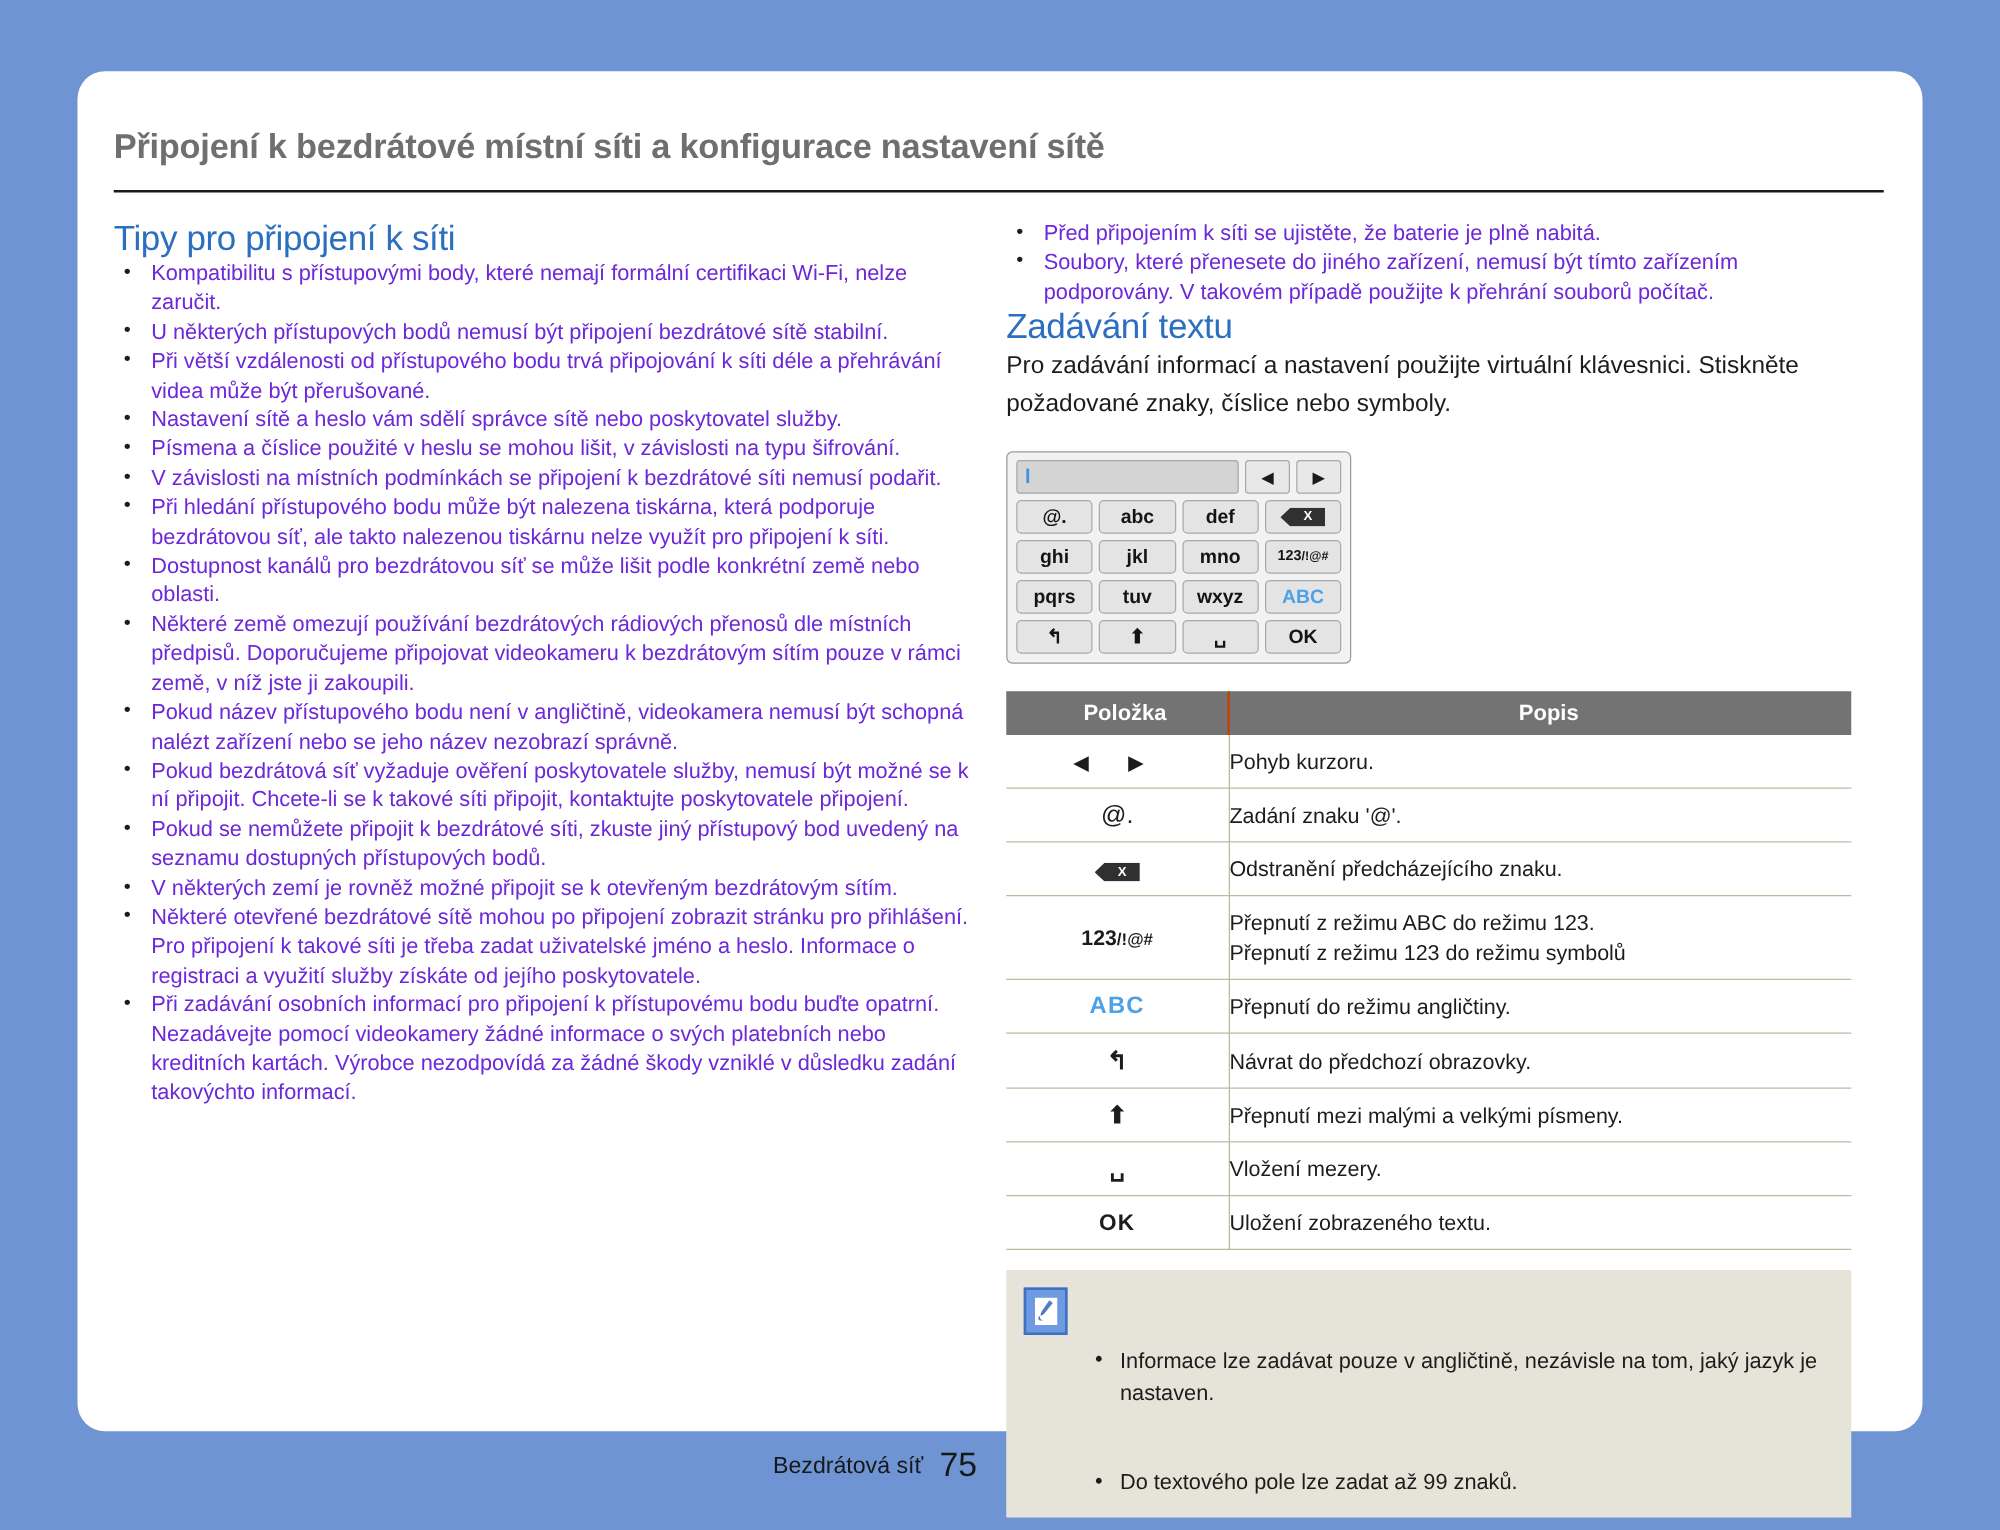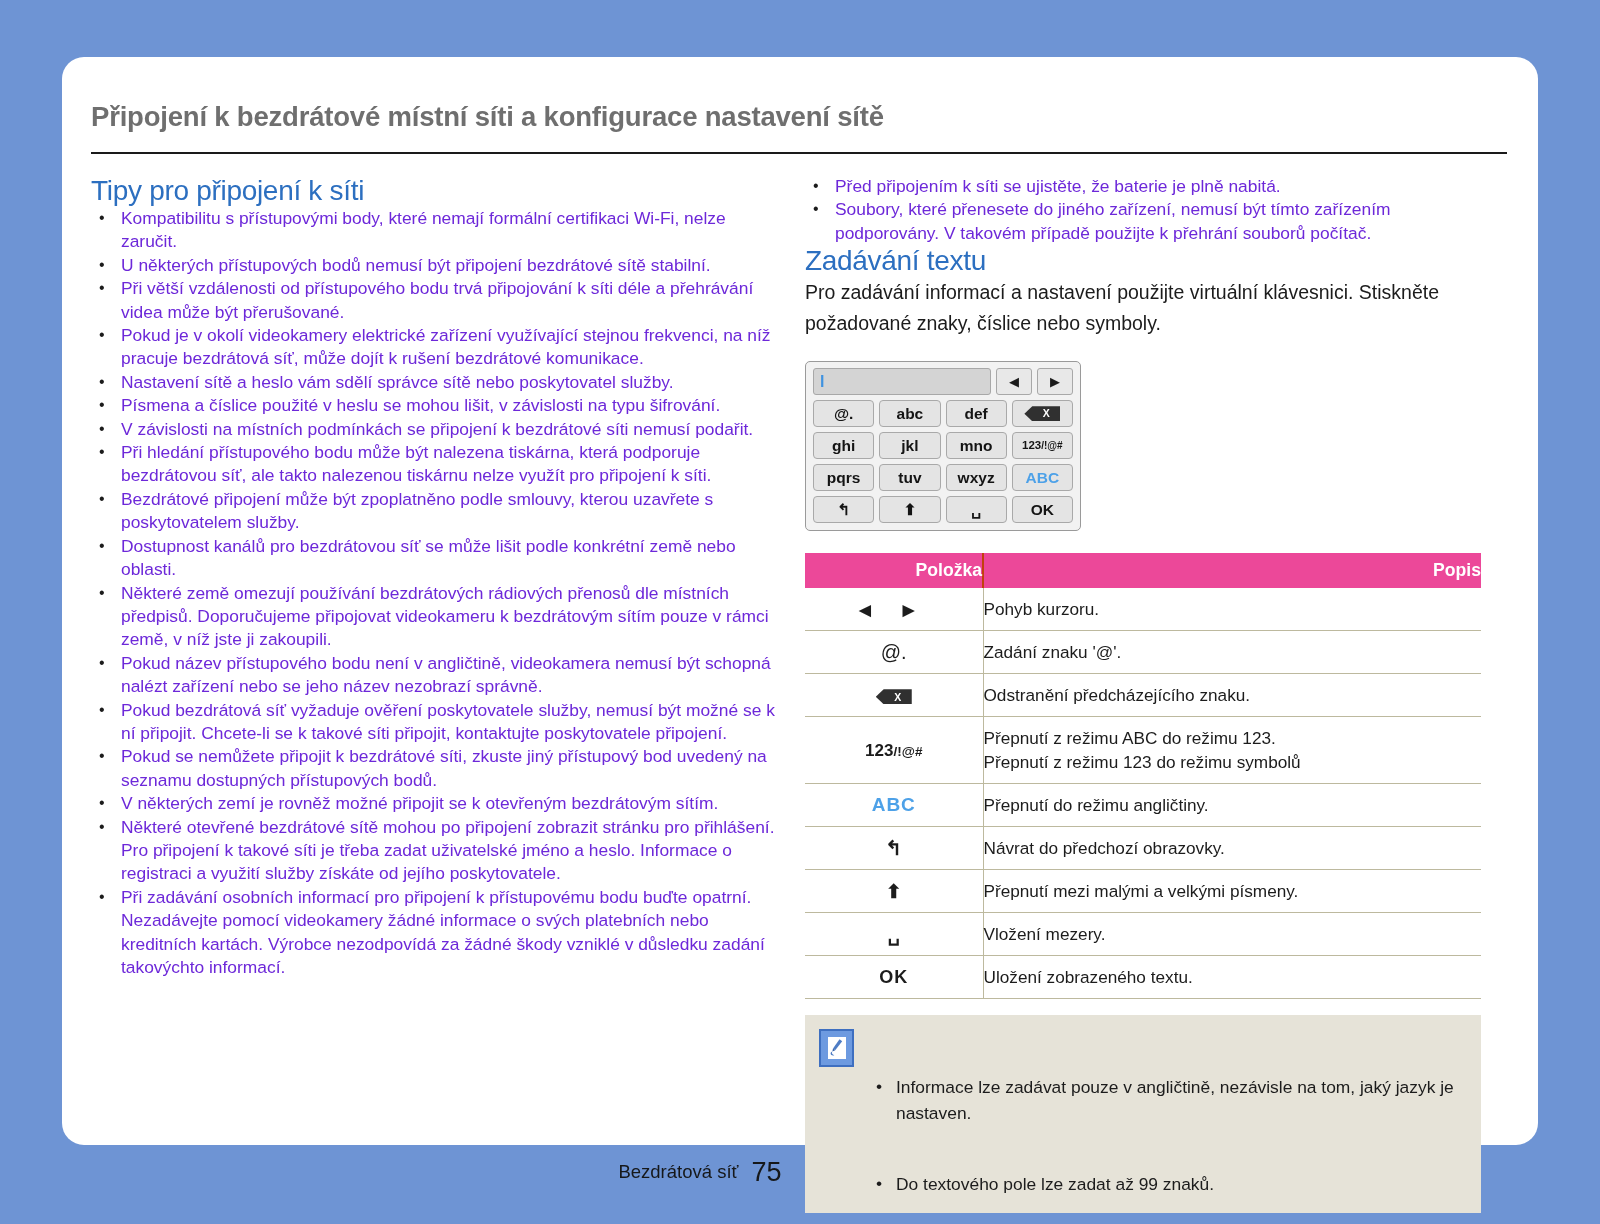--- a/index.html
+++ b/index.html
@@ -196,25 +196,25 @@
     box-sizing: border-box;
   }
 
   
   table.legend {
     border-collapse: collapse;
     width: 676px;
     table-layout: fixed;
   }
   table.legend th {
-    background: #ec4899;
+    background: #737373;
     color: #ffffff;
     font-size: 17.6px;
     font-weight: bold;
-    text-align: right;
+    text-align: center;
     padding: 7px 0 7px 13px;
     border: none;
   }
   table.legend th.th-sep { border-left: 2px solid #c2410c; }
   table.legend td {
     font-size: 17.2px;
     color: #1c1c1c;
     border-bottom: 1px solid #bdb99e;
     padding: 9px 0;
     vertical-align: middle;
@@ -311,26 +311,24 @@
   <div class="title-rule"></div>
 
   <div class="columns">
 
     <div class="col-left">
       <h2 class="section-heading left-heading">Tipy pro připojení k síti</h2>
       <ul class="bullets" id="left-bullets">
           <li>Kompatibilitu s přístupovými body, které nemají formální certifikaci Wi-Fi, nelze zaručit.</li>
           <li>U některých přístupových bodů nemusí být připojení bezdrátové sítě stabilní.</li>
           <li>Při větší vzdálenosti od přístupového bodu trvá připojování k síti déle a přehrávání videa může být přerušované.</li>
-          <li>Pokud je v okolí videokamery elektrické zařízení využívající stejnou frekvenci, na níž pracuje bezdrátová síť, může dojít k rušení bezdrátové komunikace.</li>
           <li>Nastavení sítě a heslo vám sdělí správce sítě nebo poskytovatel služby.</li>
           <li>Písmena a číslice použité v heslu se mohou lišit, v závislosti na typu šifrování.</li>
           <li>V závislosti na místních podmínkách se připojení k bezdrátové síti nemusí podařit.</li>
           <li>Při hledání přístupového bodu může být nalezena tiskárna, která podporuje bezdrátovou síť, ale takto nalezenou tiskárnu nelze využít pro připojení k síti.</li>
-          <li>Bezdrátové připojení může být zpoplatněno podle smlouvy, kterou uzavřete s poskytovatelem služby.</li>
           <li>Dostupnost kanálů pro bezdrátovou síť se může lišit podle konkrétní země nebo oblasti.</li>
           <li>Některé země omezují používání bezdrátových rádiových přenosů dle místních předpisů. Doporučujeme připojovat videokameru k bezdrátovým sítím pouze v rámci země, v níž jste ji zakoupili.</li>
           <li>Pokud název přístupového bodu není v angličtině, videokamera nemusí být schopná nalézt zařízení nebo se jeho název nezobrazí správně.</li>
           <li>Pokud bezdrátová síť vyžaduje ověření poskytovatele služby, nemusí být možné se k ní připojit. Chcete-li se k takové síti připojit, kontaktujte poskytovatele připojení.</li>
           <li>Pokud se nemůžete připojit k bezdrátové síti, zkuste jiný přístupový bod uvedený na seznamu dostupných přístupových bodů.</li>
           <li>V některých zemí je rovněž možné připojit se k otevřeným bezdrátovým sítím.</li>
           <li>Některé otevřené bezdrátové sítě mohou po připojení zobrazit stránku pro přihlášení. Pro připojení k takové síti je třeba zadat uživatelské jméno a heslo. Informace o registraci a využití služby získáte od jejího poskytovatele.</li>
           <li>Při zadávání osobních informací pro připojení k přístupovému bodu buďte opatrní. Nezadávejte pomocí videokamery žádné informace o svých platebních nebo kreditních kartách. Výrobce nezodpovídá za žádné škody vzniklé v důsledku zadání takovýchto informací.</li>
         </ul>
     </div>

